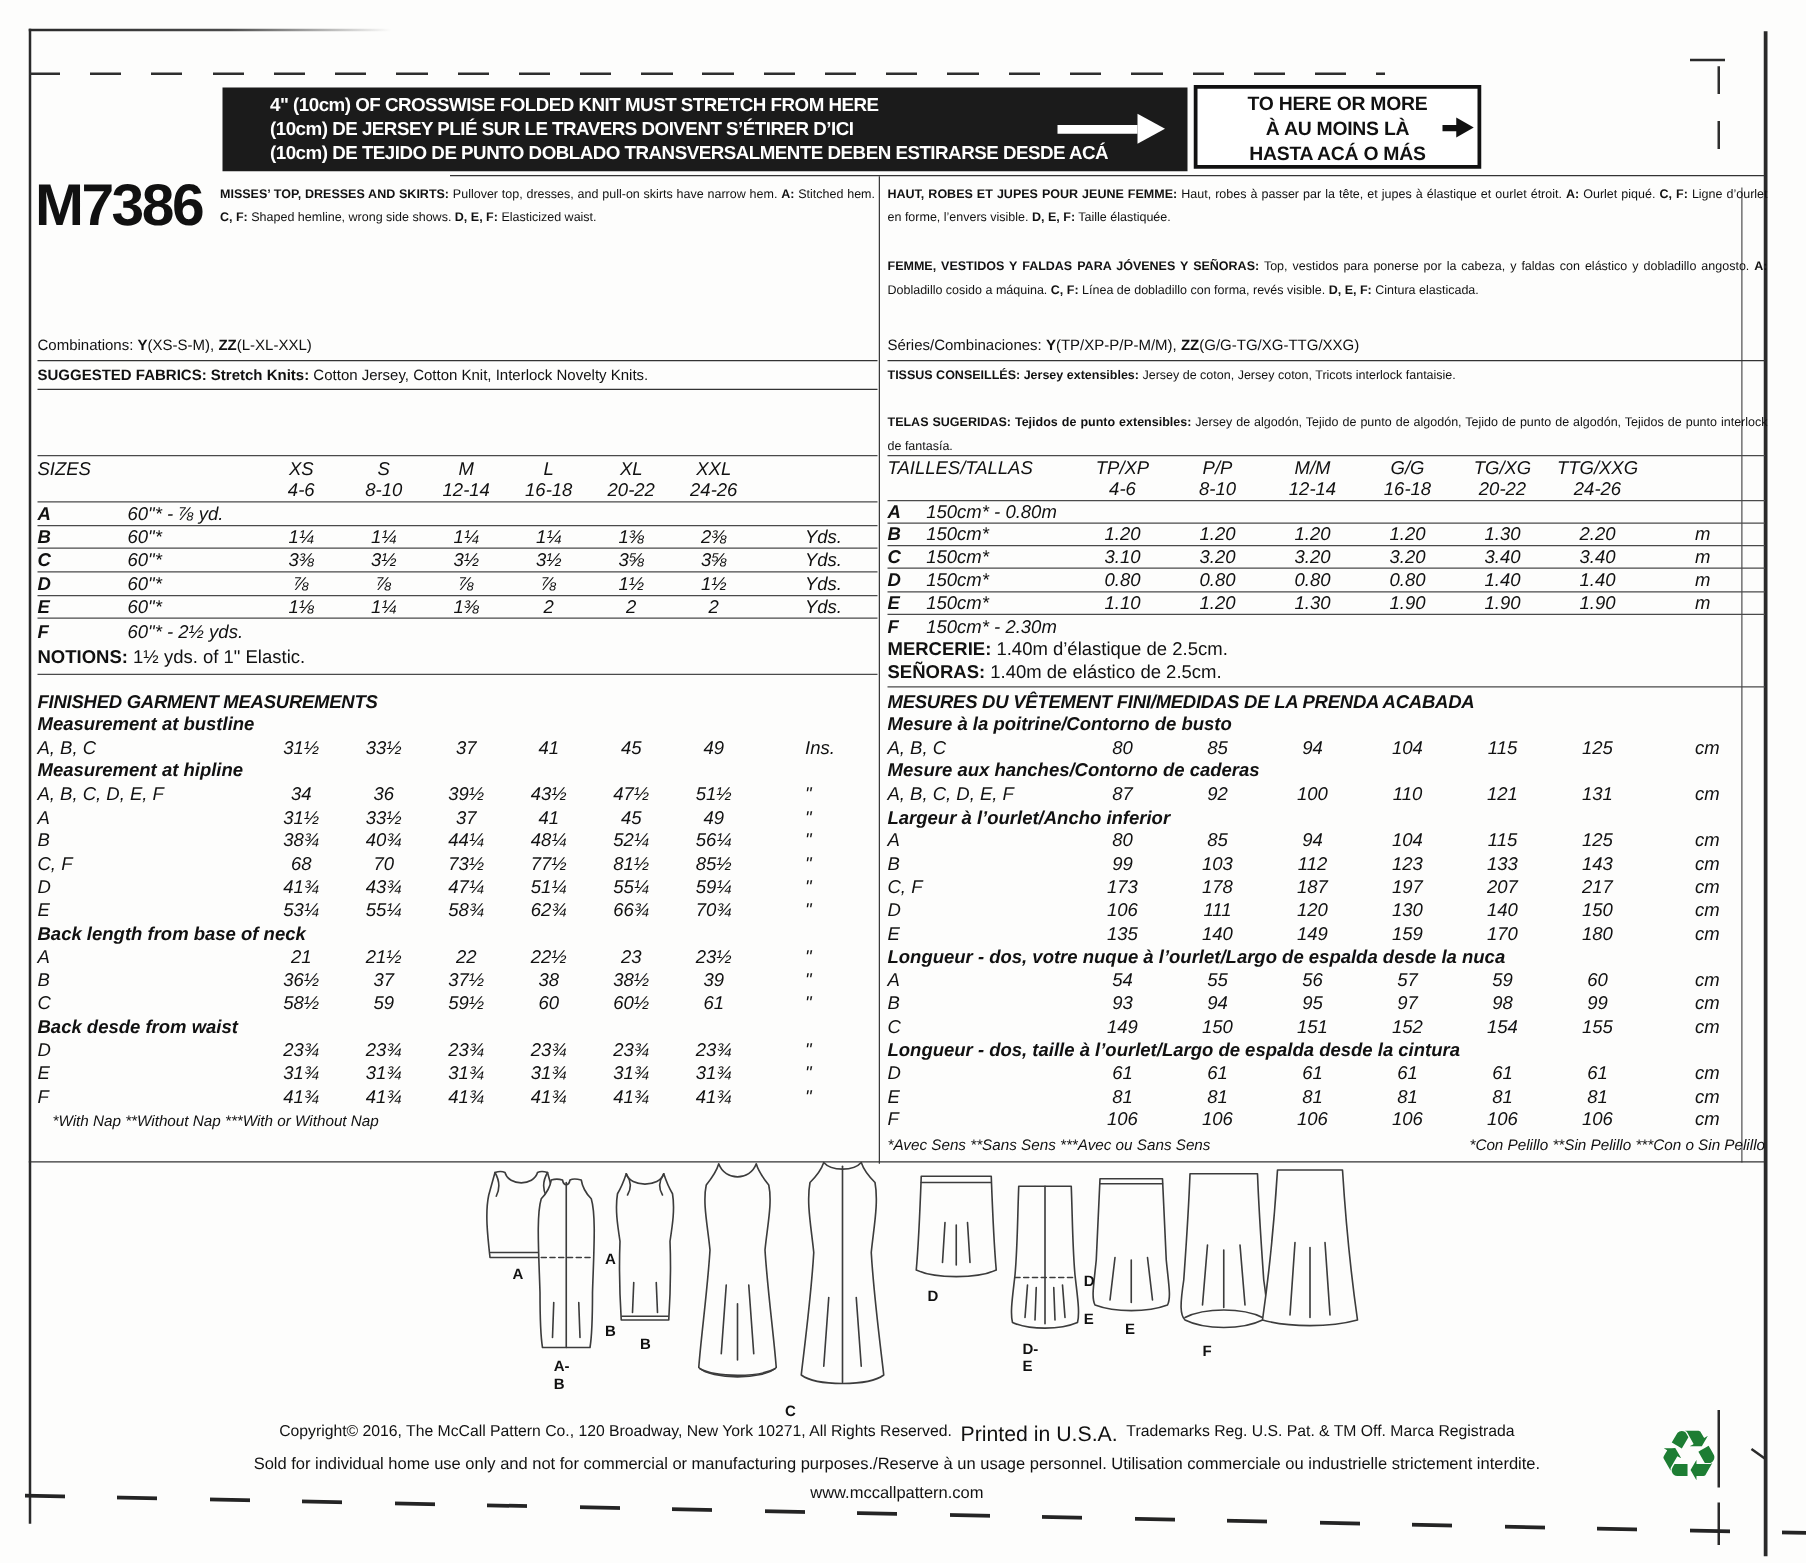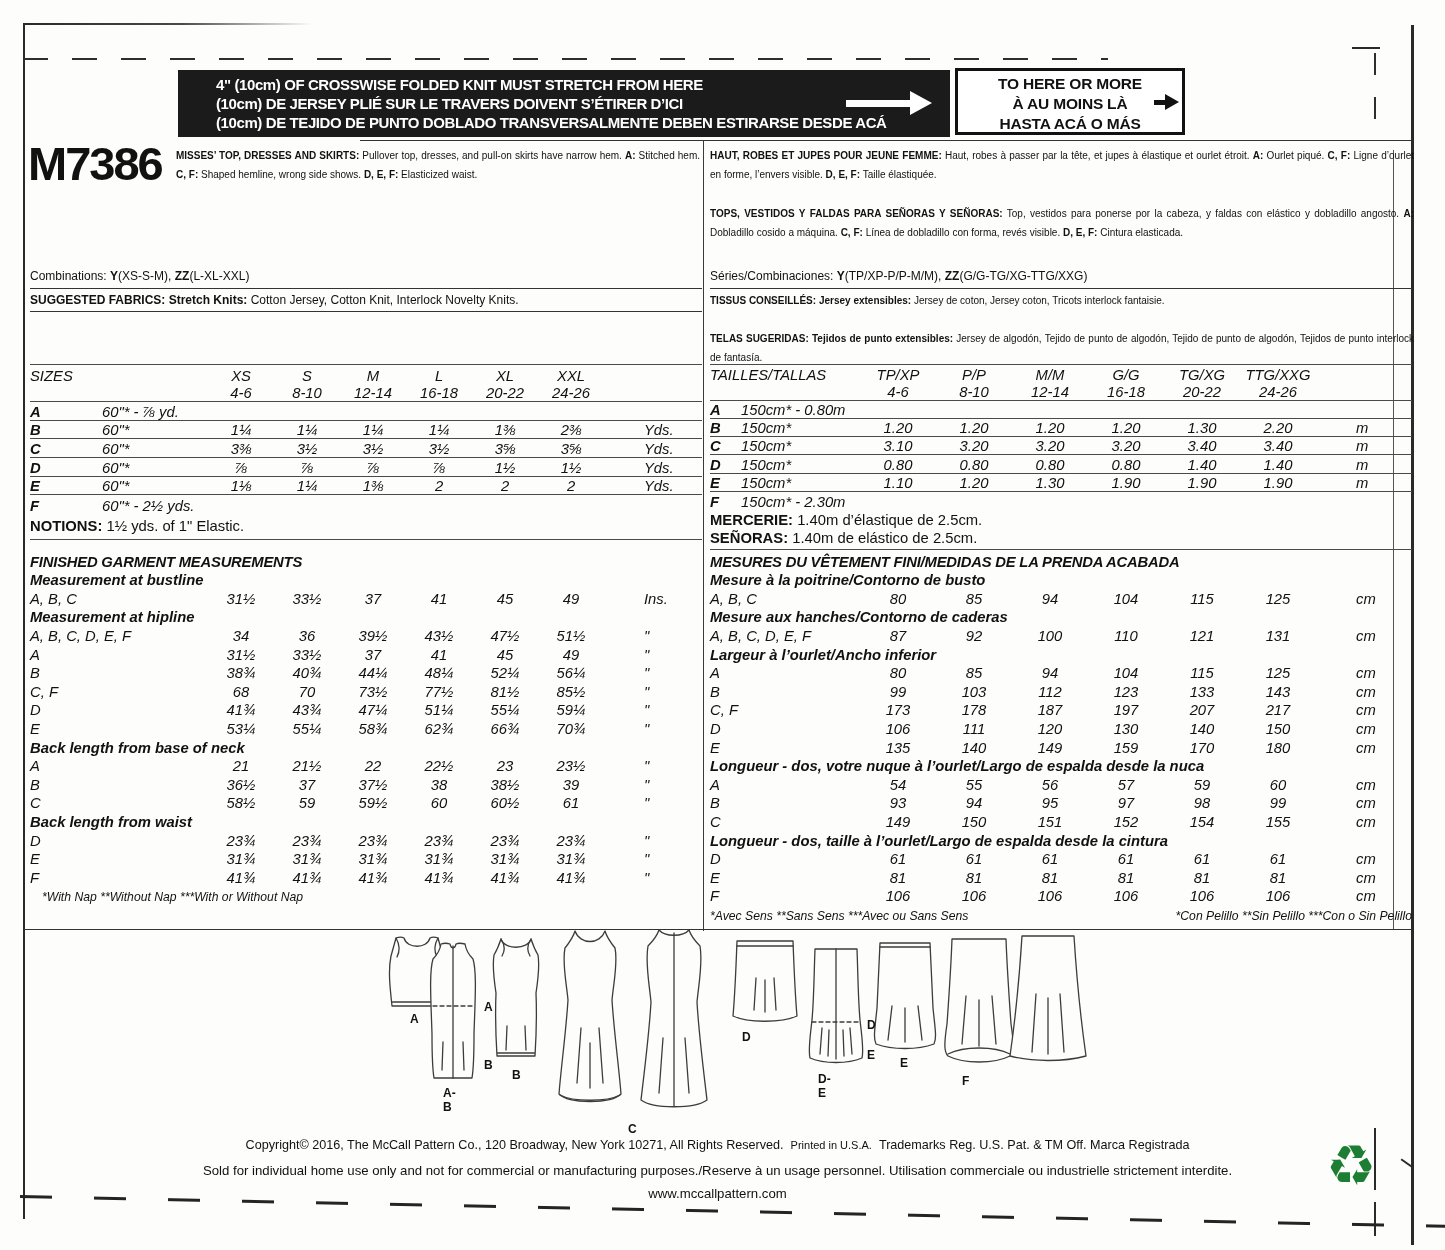--- a/index.html
+++ b/index.html
@@ -55,23 +55,23 @@
   .t-foot2{display:flex;justify-content:space-between;font-size:12.2px;}
 
   .note{font-size:14.8px;white-space:nowrap;}
 
   
   .sketch path,.sketch line{fill:none;stroke:#3c3c3c;stroke-width:1.3;stroke-linejoin:round;stroke-linecap:round;}
   .sketch .fillw{fill:#fdfdfc;}
   .glabel{font-size:12px;font-weight:bold;}
 
   
-  .footer1{left:23px;top:1138px;width:1389px;display:flex;justify-content:center;align-items:center;gap:7px;white-space:nowrap;}
+  .footer1{left:23px;top:1138px;width:1389px;display:flex;justify-content:center;align-items:flex-start;gap:7px;white-space:nowrap;}
   .f-small{font-size:12.6px;}
-  .f-big{font-size:11px;}
+  .f-big{font-size:17px;}
   .footer2{left:23px;top:1163px;width:1389px;text-align:center;font-size:13.2px;}
   .footer3{left:23px;top:1186px;width:1389px;text-align:center;font-size:13.2px;}
   .recycle{left:1326px;top:1138px;font-family:"DejaVu Sans",sans-serif;font-size:56px;line-height:1;font-weight:bold;}
 </style>
 </head>
 <body>
 
 <div class="abs mark" style="left:23px;top:23px;width:2px;height:1196px;"></div>
 <div class="abs fade-h" style="left:23px;top:23px;width:290px;height:2px;"></div>
 <div class="abs dash-h" style="left:23px;top:58px;width:1085px;height:2px;"></div>
@@ -101,21 +101,21 @@
 </div>
 
 <div class="abs hr" style="left:360px;top:140px;width:1052px;"></div>
 <div class="abs mark" style="left:703px;top:141px;width:1.4px;height:790px;background:#3a3a3a;"></div>
 <div class="abs mark" style="left:1393px;top:150px;width:1.2px;height:780px;background:#555;"></div>
 <div class="abs hr" style="left:23px;top:929px;width:1389px;"></div>
 
 <div class="abs pattern-number">M7386</div>
 <div class="abs desc" style="left:176px;top:146px;width:524px;"><b>MISSES’ TOP, DRESSES AND SKIRTS:</b><span> Pullover top, dresses, and pull-on skirts have narrow hem. </span><b>A:</b><span> Stitched hem. </span><b>C, F:</b><span> Shaped hemline, wrong side shows. </span><b>D, E, F:</b><span> Elasticized waist.</span></div>
 <div class="abs desc" style="left:710px;top:146px;width:704px;"><b>HAUT, ROBES ET JUPES POUR JEUNE FEMME:</b><span> Haut, robes à passer par la tête, et jupes à élastique et ourlet étroit. </span><b>A:</b><span> Ourlet piqué. </span><b>C, F:</b><span> Ligne d’ourlet en forme, l’envers visible. </span><b>D, E, F:</b><span> Taille élastiquée.</span></div>
-<div class="abs desc" style="left:710px;top:204px;width:704px;"><b>TOPS, VESTIDOS Y FALDAS PARA SEÑORAS Y SEÑORAS:</b><span> Top, vestidos para ponerse por la cabeza, y faldas con elástico y dobladillo angosto. </span><b>A:</b><span> Dobladillo cosido a máquina. </span><b>C, F:</b><span> Línea de dobladillo con forma, revés visible. </span><b>D, E, F:</b><span> Cintura elasticada.</span></div>
+<div class="abs desc" style="left:710px;top:204px;width:704px;"><b>FEMME, VESTIDOS Y FALDAS PARA JÓVENES Y SEÑORAS:</b><span> Top, vestidos para ponerse por la cabeza, y faldas con elástico y dobladillo angosto. </span><b>A:</b><span> Dobladillo cosido a máquina. </span><b>C, F:</b><span> Línea de dobladillo con forma, revés visible. </span><b>D, E, F:</b><span> Cintura elasticada.</span></div>
 
 <div class="abs rtline" style="left:30px;top:267px;"><span>Combinations: </span><b>Y</b><span>(XS-S-M), </span><b>ZZ</b><span>(L-XL-XXL)</span></div>
 <div class="abs hr" style="left:30px;top:288px;width:672px;"></div>
 <div class="abs rtline" style="left:30px;top:291px;"><b>SUGGESTED FABRICS: Stretch Knits:</b><span> Cotton Jersey, Cotton Knit, Interlock Novelty Knits.</span></div>
 <div class="abs hr" style="left:30px;top:311px;width:672px;"></div>
 
 <div class="abs rtline" style="left:710px;top:267px;"><span>Séries/Combinaciones: </span><b>Y</b><span>(TP/XP-P/P-M/M), </span><b>ZZ</b><span>(G/G-TG/XG-TTG/XXG)</span></div>
 <div class="abs hr" style="left:710px;top:288px;width:702px;"></div>
 <div class="abs desc" style="left:710px;top:291px;width:704px;"><b>TISSUS CONSEILLÉS: Jersey extensibles:</b><span> Jersey de coton, Jersey coton, Tricots interlock fantaisie.</span></div>
 <div class="abs desc" style="left:710px;top:329px;width:704px;"><b>TELAS SUGERIDAS: Tejidos de punto extensibles:</b><span> Jersey de algodón, Tejido de punto de algodón, Tejido de punto de algodón, Tejidos de punto interlock de fantasía.</span></div>
@@ -368,21 +368,21 @@
       <div class="c-label">C</div>
       <div class="c-val">58½</div>
       <div class="c-val">59</div>
       <div class="c-val">59½</div>
       <div class="c-val">60</div>
       <div class="c-val">60½</div>
       <div class="c-val">61</div>
       <div class="c-unit">"</div>
     </div>
     <div class="trow t-section">
-      <div class="c-full">Back length from waist</div>
+      <div class="c-full">Back desde from waist</div>
     </div>
     <div class="trow t-meas">
       <div class="c-label">D</div>
       <div class="c-val">23¾</div>
       <div class="c-val">23¾</div>
       <div class="c-val">23¾</div>
       <div class="c-val">23¾</div>
       <div class="c-val">23¾</div>
       <div class="c-val">23¾</div>
       <div class="c-unit">"</div>

